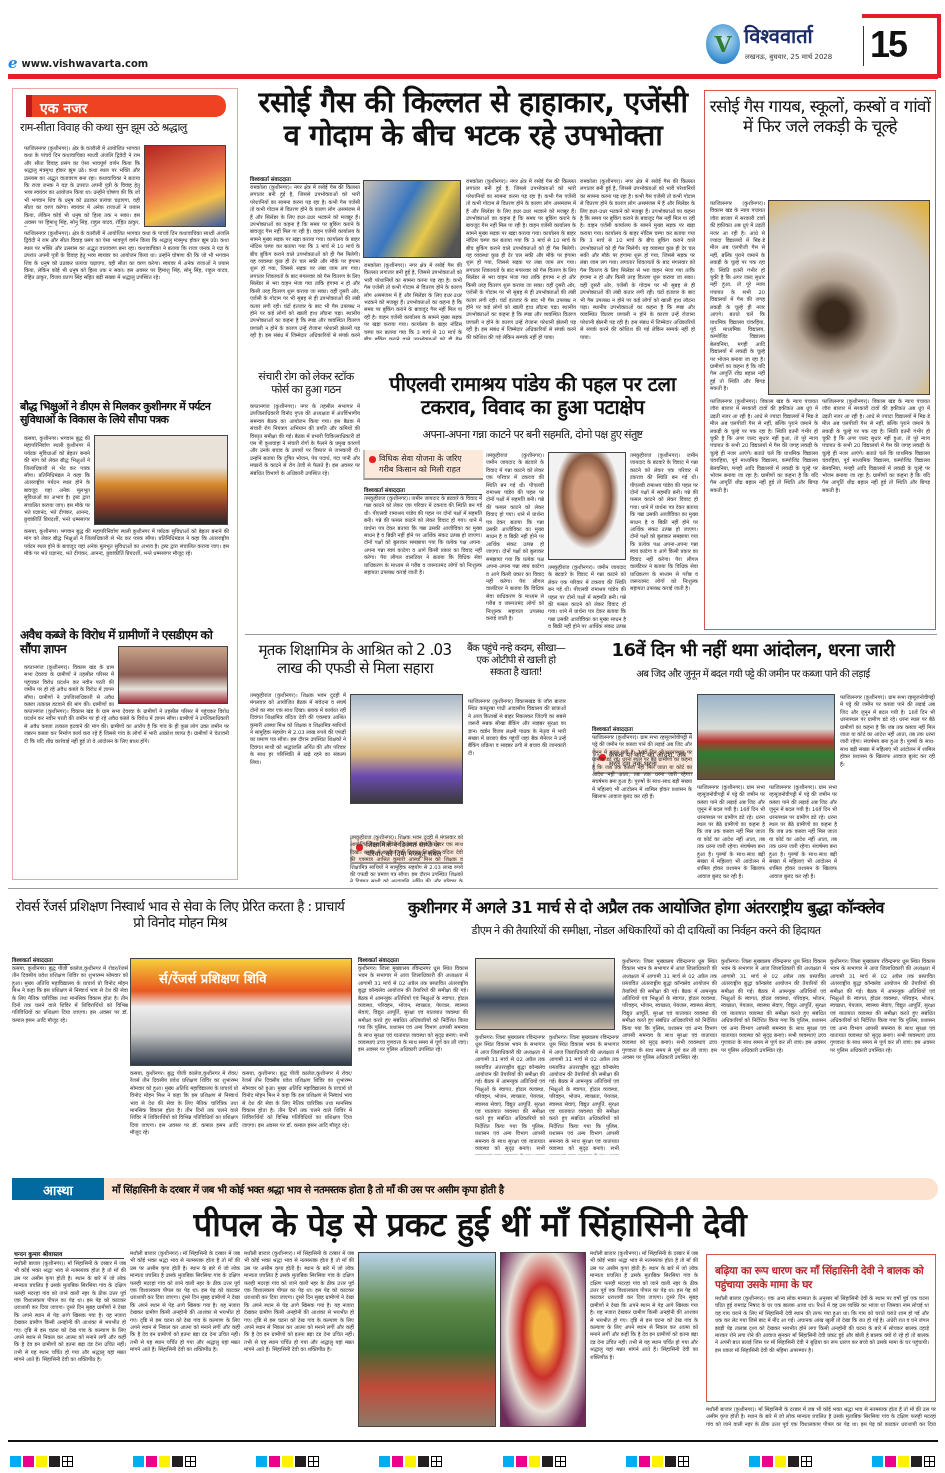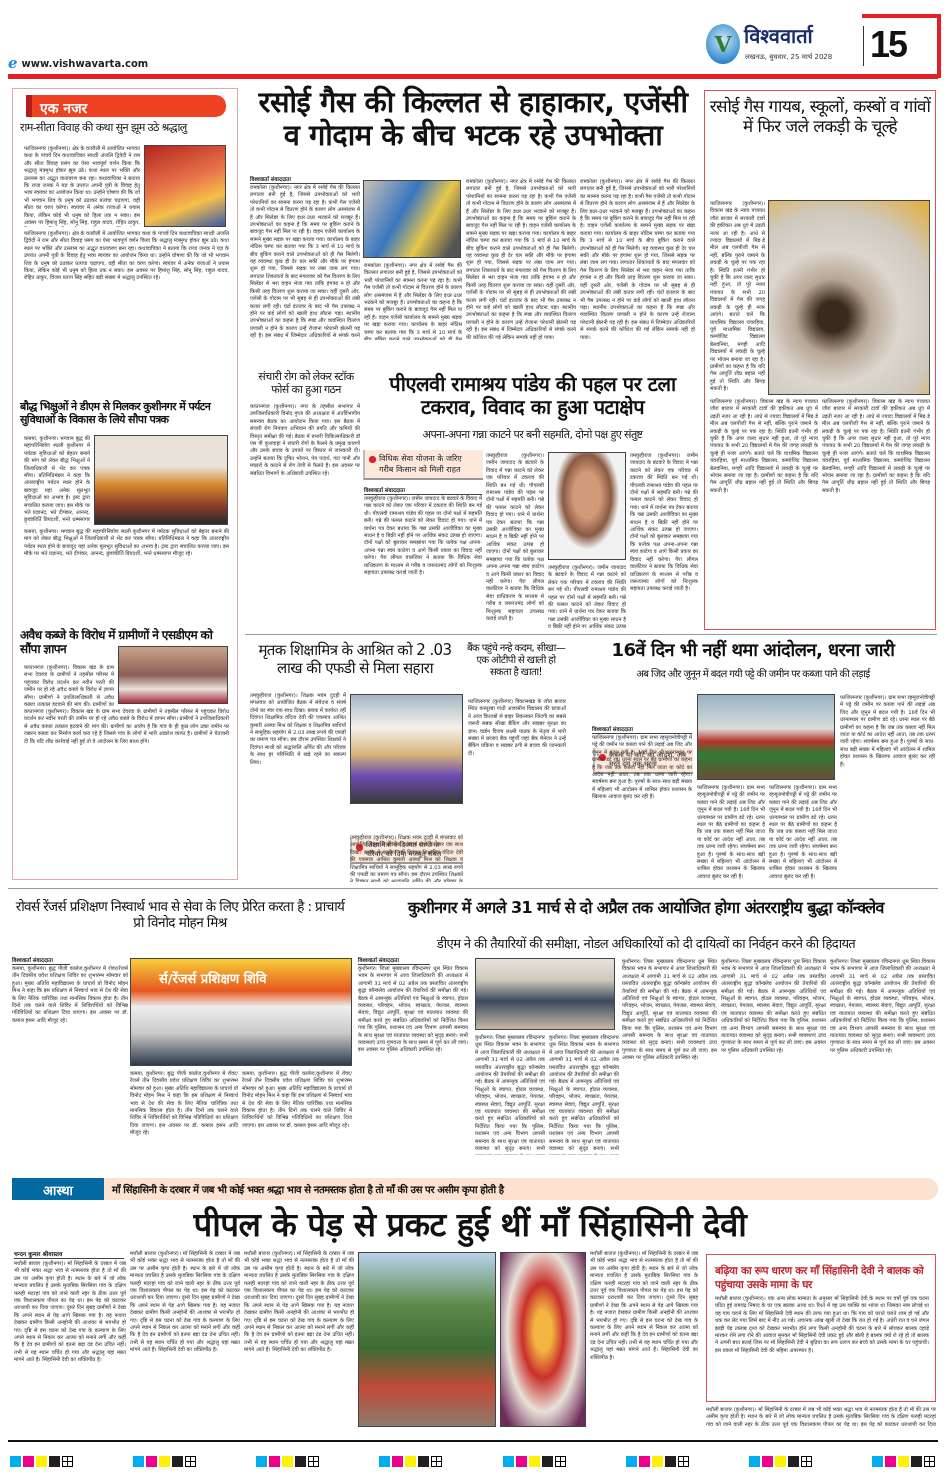--- a/index.html
+++ b/index.html
@@ -119,21 +119,21 @@
 <div class="abs hl-thin" style="left:10px;top:898px;width:340px;font-size:13.5px;">रोवर्स रेंजर्स प्रशिक्षण निस्वार्थ भाव से सेवा के लिए प्रेरित करता है : प्राचार्य प्रो विनोद मोहन मिश्र</div>
 <div class="abs" style="left:12px;top:956px;width:58px;font-size:5.5px;font-weight:bold;border-bottom:1px solid #444;">विश्ववार्ता संवाददाता</div>
 <div class="abs txt" style="left:12px;top:965px;width:116px;height:190px;">कसया, कुशीनगर। बुद्ध पीजी कालेज,कुशीनगर में रोवर/रेंजर्स तीन दिवसीय प्रवेश प्रशिक्षण शिविर का शुभारम्भ सोमवार को हुआ। मुख्य अतिथि महाविद्यालय के प्राचार्य प्रो विनोद मोहन मिश्र ने कहा कि इस प्रशिक्षण से निस्वार्थ भाव से देश की सेवा के लिए नैतिक चारित्रिक तथा मानसिक विकास होता है। तीन दिनों तक चलने वाले शिविर में शिविरार्थियों को विभिन्न गतिविधियों का प्रशिक्षण दिया जाएगा। इस अवसर पर डॉ. कमाल हसन आदि मौजूद रहे।</div>
 <div class="abs photo" style="left:130px;top:958px;width:222px;height:108px;background:linear-gradient(180deg,#f7cf3a 0%,#e8571f 30%,#eee 45%,#c9c9c9 70%,#2f3a4a);">
   <span class="abs" style="left:28px;top:10px;color:#fff;font-weight:bold;font-size:13px;text-align:center;">र्स/रेंजर्स प्रशिक्षण शिवि</span>
 </div>
 <div class="abs txt" style="left:130px;top:1070px;width:108px;height:85px;">कसया, कुशीनगर। बुद्ध पीजी कालेज,कुशीनगर में रोवर/रेंजर्स तीन दिवसीय प्रवेश प्रशिक्षण शिविर का शुभारम्भ सोमवार को हुआ। मुख्य अतिथि महाविद्यालय के प्राचार्य प्रो विनोद मोहन मिश्र ने कहा कि इस प्रशिक्षण से निस्वार्थ भाव से देश की सेवा के लिए नैतिक चारित्रिक तथा मानसिक विकास होता है। तीन दिनों तक चलने वाले शिविर में शिविरार्थियों को विभिन्न गतिविधियों का प्रशिक्षण दिया जाएगा। इस अवसर पर डॉ. कमाल हसन आदि मौजूद रहे।</div>
 <div class="abs txt" style="left:242px;top:1070px;width:110px;height:85px;">कसया, कुशीनगर। बुद्ध पीजी कालेज,कुशीनगर में रोवर/रेंजर्स तीन दिवसीय प्रवेश प्रशिक्षण शिविर का शुभारम्भ सोमवार को हुआ। मुख्य अतिथि महाविद्यालय के प्राचार्य प्रो विनोद मोहन मिश्र ने कहा कि इस प्रशिक्षण से निस्वार्थ भाव से देश की सेवा के लिए नैतिक चारित्रिक तथा मानसिक विकास होता है। तीन दिनों तक चलने वाले शिविर में शिविरार्थियों को विभिन्न गतिविधियों का प्रशिक्षण दिया जाएगा। इस अवसर पर डॉ. कमाल हसन आदि मौजूद रहे।</div>
 
 <div class="abs hl-thin" style="left:356px;top:898px;width:580px;font-size:16px;font-weight:bold;">कुशीनगर में अगले 31 मार्च से दो अप्रैल तक आयोजित होगा अंतरराष्ट्रीय बुद्धा कॉन्क्लेव</div>
-<div class="abs hl-thin" style="left:356px;top:924px;width:580px;font-size:13px;margin-top:12px;">डीएम ने की तैयारियों की समीक्षा, नोडल अधिकारियों को दी दायित्वों का निर्वहन करने की हिदायत</div>
+<div class="abs hl-thin" style="left:356px;top:924px;width:580px;font-size:11px;">डीएम ने की तैयारियों की समीक्षा, नोडल अधिकारियों को दी दायित्वों का निर्वहन करने की हिदायत</div>
 <div class="abs" style="left:358px;top:956px;width:72px;font-size:5.5px;font-weight:bold;border-bottom:1px solid #444;">विश्ववार्ता संवाददाता</div>
 <div class="abs txt" style="left:358px;top:965px;width:110px;height:190px;">कुशीनगर। जिला मुख्यालय रविन्द्रनगर धूस स्थित विकास भवन के सभागार में आज जिलाधिकारी की अध्यक्षता में आगामी 31 मार्च से 02 अप्रैल तक प्रस्तावित अंतरराष्ट्रीय बुद्धा कॉन्क्लेव आयोजन की तैयारियों की समीक्षा की गई। बैठक में आमन्त्रुक अतिथियों एवं भिक्षुओं के स्वागत, होटल व्यवस्था, परिवहन, भोजन, स्वच्छता, पेयजल, स्वास्थ्य सेवाएं, विद्युत आपूर्ति, सुरक्षा एवं यातायात व्यवस्था की समीक्षा करते हुए संबंधित अधिकारियों को निर्देशित किया गया कि पुलिस, प्रशासन एवं अन्य विभाग आपसी समन्वय के साथ सुरक्षा एवं यातायात व्यवस्था को सुदृढ़ बनाएं। सभी व्यवस्थाएं उच्च गुणवत्ता के साथ समय से पूर्ण कर ली जाएं। इस अवसर पर पुलिस अधिकारी उपस्थित रहे।</div>
 <div class="abs photo" style="left:475px;top:958px;width:140px;height:72px;background:linear-gradient(180deg,#e6e3dc,#cfc8ba 30%,#3b4a5d 60%,#c7b8a6);"></div>
 <div class="abs txt" style="left:475px;top:1034px;width:70px;height:121px;">कुशीनगर। जिला मुख्यालय रविन्द्रनगर धूस स्थित विकास भवन के सभागार में आज जिलाधिकारी की अध्यक्षता में आगामी 31 मार्च से 02 अप्रैल तक प्रस्तावित अंतरराष्ट्रीय बुद्धा कॉन्क्लेव आयोजन की तैयारियों की समीक्षा की गई। बैठक में आमन्त्रुक अतिथियों एवं भिक्षुओं के स्वागत, होटल व्यवस्था, परिवहन, भोजन, स्वच्छता, पेयजल, स्वास्थ्य सेवाएं, विद्युत आपूर्ति, सुरक्षा एवं यातायात व्यवस्था की समीक्षा करते हुए संबंधित अधिकारियों को निर्देशित किया गया कि पुलिस, प्रशासन एवं अन्य विभाग आपसी समन्वय के साथ सुरक्षा एवं यातायात व्यवस्था को सुदृढ़ बनाएं। सभी व्यवस्थाएं उच्च गुणवत्ता के साथ समय से पूर्ण कर ली जाएं। इस अवसर पर पुलिस अधिकारी उपस्थित रहे।</div>
 <div class="abs txt" style="left:549px;top:1034px;width:70px;height:121px;">कुशीनगर। जिला मुख्यालय रविन्द्रनगर धूस स्थित विकास भवन के सभागार में आज जिलाधिकारी की अध्यक्षता में आगामी 31 मार्च से 02 अप्रैल तक प्रस्तावित अंतरराष्ट्रीय बुद्धा कॉन्क्लेव आयोजन की तैयारियों की समीक्षा की गई। बैठक में आमन्त्रुक अतिथियों एवं भिक्षुओं के स्वागत, होटल व्यवस्था, परिवहन, भोजन, स्वच्छता, पेयजल, स्वास्थ्य सेवाएं, विद्युत आपूर्ति, सुरक्षा एवं यातायात व्यवस्था की समीक्षा करते हुए संबंधित अधिकारियों को निर्देशित किया गया कि पुलिस, प्रशासन एवं अन्य विभाग आपसी समन्वय के साथ सुरक्षा एवं यातायात व्यवस्था को सुदृढ़ बनाएं। सभी व्यवस्थाएं उच्च गुणवत्ता के साथ समय से पूर्ण कर ली जाएं। इस अवसर पर पुलिस अधिकारी उपस्थित रहे।</div>
 <div class="abs txt" style="left:622px;top:958px;width:95px;height:197px;">कुशीनगर। जिला मुख्यालय रविन्द्रनगर धूस स्थित विकास भवन के सभागार में आज जिलाधिकारी की अध्यक्षता में आगामी 31 मार्च से 02 अप्रैल तक प्रस्तावित अंतरराष्ट्रीय बुद्धा कॉन्क्लेव आयोजन की तैयारियों की समीक्षा की गई। बैठक में आमन्त्रुक अतिथियों एवं भिक्षुओं के स्वागत, होटल व्यवस्था, परिवहन, भोजन, स्वच्छता, पेयजल, स्वास्थ्य सेवाएं, विद्युत आपूर्ति, सुरक्षा एवं यातायात व्यवस्था की समीक्षा करते हुए संबंधित अधिकारियों को निर्देशित किया गया कि पुलिस, प्रशासन एवं अन्य विभाग आपसी समन्वय के साथ सुरक्षा एवं यातायात व्यवस्था को सुदृढ़ बनाएं। सभी व्यवस्थाएं उच्च गुणवत्ता के साथ समय से पूर्ण कर ली जाएं। इस अवसर पर पुलिस अधिकारी उपस्थित रहे।</div>
 <div class="abs txt" style="left:721px;top:958px;width:105px;height:197px;">कुशीनगर। जिला मुख्यालय रविन्द्रनगर धूस स्थित विकास भवन के सभागार में आज जिलाधिकारी की अध्यक्षता में आगामी 31 मार्च से 02 अप्रैल तक प्रस्तावित अंतरराष्ट्रीय बुद्धा कॉन्क्लेव आयोजन की तैयारियों की समीक्षा की गई। बैठक में आमन्त्रुक अतिथियों एवं भिक्षुओं के स्वागत, होटल व्यवस्था, परिवहन, भोजन, स्वच्छता, पेयजल, स्वास्थ्य सेवाएं, विद्युत आपूर्ति, सुरक्षा एवं यातायात व्यवस्था की समीक्षा करते हुए संबंधित अधिकारियों को निर्देशित किया गया कि पुलिस, प्रशासन एवं अन्य विभाग आपसी समन्वय के साथ सुरक्षा एवं यातायात व्यवस्था को सुदृढ़ बनाएं। सभी व्यवस्थाएं उच्च गुणवत्ता के साथ समय से पूर्ण कर ली जाएं। इस अवसर पर पुलिस अधिकारी उपस्थित रहे।</div>
 <div class="abs txt" style="left:830px;top:958px;width:105px;height:197px;">कुशीनगर। जिला मुख्यालय रविन्द्रनगर धूस स्थित विकास भवन के सभागार में आज जिलाधिकारी की अध्यक्षता में आगामी 31 मार्च से 02 अप्रैल तक प्रस्तावित अंतरराष्ट्रीय बुद्धा कॉन्क्लेव आयोजन की तैयारियों की समीक्षा की गई। बैठक में आमन्त्रुक अतिथियों एवं भिक्षुओं के स्वागत, होटल व्यवस्था, परिवहन, भोजन, स्वच्छता, पेयजल, स्वास्थ्य सेवाएं, विद्युत आपूर्ति, सुरक्षा एवं यातायात व्यवस्था की समीक्षा करते हुए संबंधित अधिकारियों को निर्देशित किया गया कि पुलिस, प्रशासन एवं अन्य विभाग आपसी समन्वय के साथ सुरक्षा एवं यातायात व्यवस्था को सुदृढ़ बनाएं। सभी व्यवस्थाएं उच्च गुणवत्ता के साथ समय से पूर्ण कर ली जाएं। इस अवसर पर पुलिस अधिकारी उपस्थित रहे।</div>
 
 <div class="abs" style="left:12px;top:1178px;width:926px;height:22px;background:#fde2cf;border-radius:0 12px 12px 0;">

